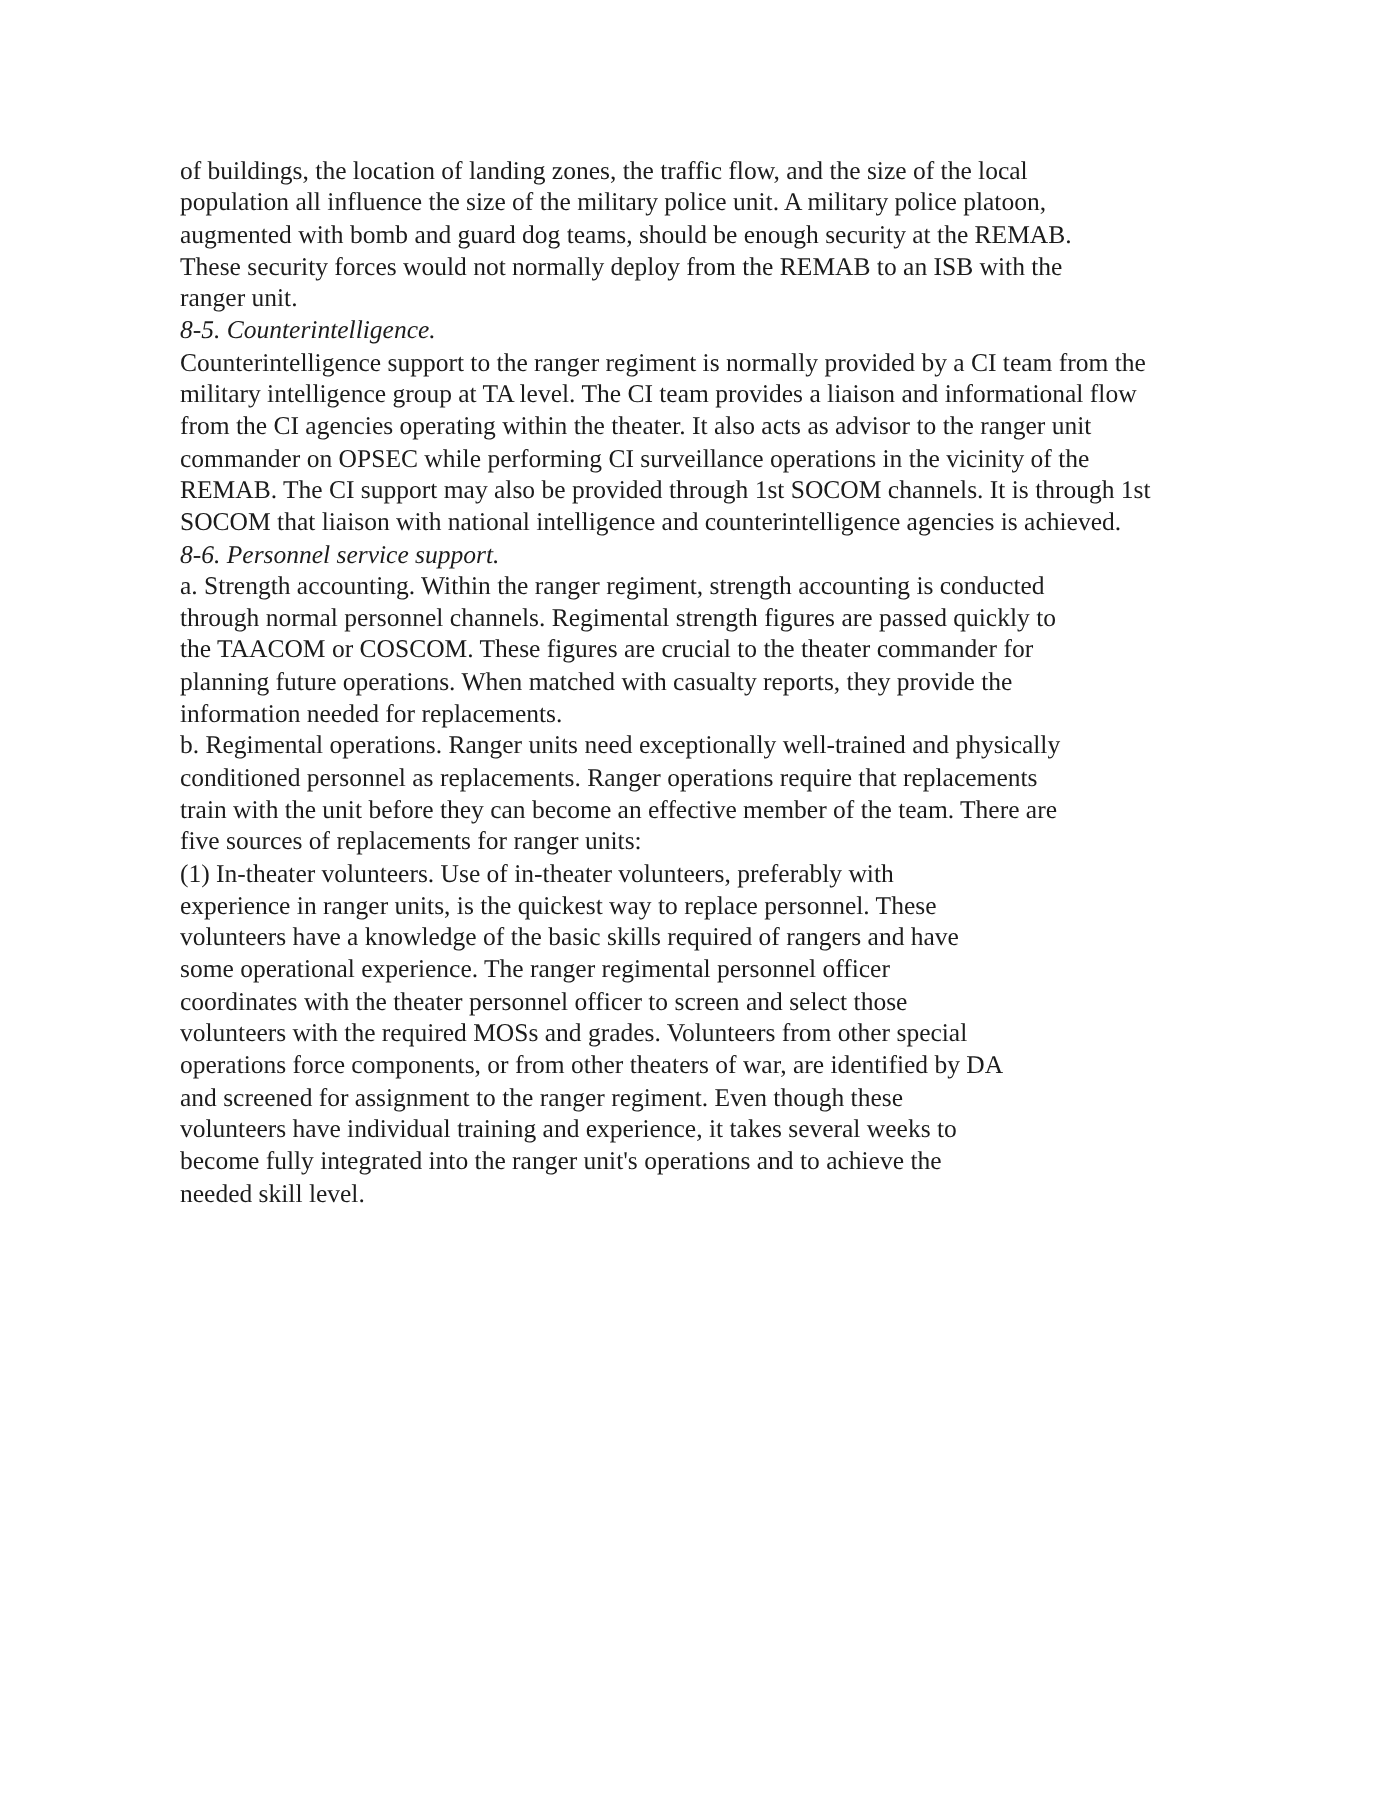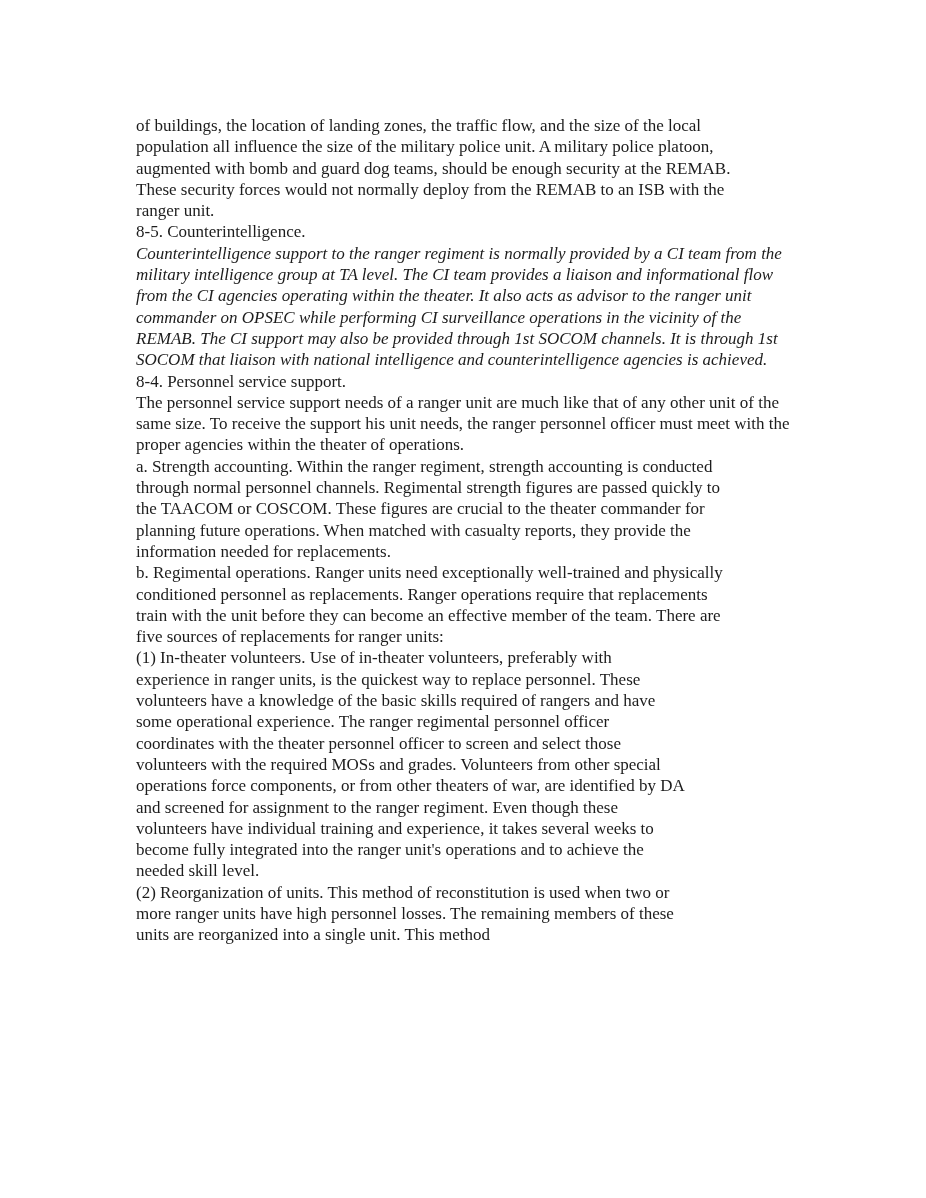--- a/index.html
+++ b/index.html
@@ -11,69 +11,67 @@
     position: relative;
     width: 926px;
     height: 1198px;
     background: #ffffff;
     overflow: hidden;
     font-family: "Liberation Serif", "DejaVu Serif", serif;
     color: #1c1c1c;
   }
   .content {
     position: absolute;
-    left: 136px;
+    left: 120px;
     top: 103px;
     width: 656px;
-    margin-top: 12px;
   }
   .content p, .content h2 {
     margin: 0;
     padding: 0;
     font-size: 17px;
     line-height: 21.3px;
     font-weight: normal;
     text-align: left;
   }
   .heading {
     font-weight: bold;
+    font-style: italic;
   }
   .indent1 { margin-left: 52px; width: 604px; }
   .indent2 { margin-left: 52px; width: 588px; }
   .indent3 { margin-left: 104px; width: 552px; }
 
   .intro-para      { margin-bottom: 35px; }
   .s85-heading     { margin-bottom: 21px; }
-  .s85-body        { margin-bottom: 26px; font-style: italic; }
+  .s85-body        { margin-bottom: 26px; }
   .s86-heading     { margin-bottom: 19px; }
   .s86-body        { margin-bottom: 11px; }
   .para-a          { margin-bottom: 9px; }
   .para-b          { margin-bottom: 8px; }
   .para-b1         { margin-bottom: 8px; }
 
   .runin { font-weight: normal; }
 </style>
 </head>
 <body>
 
 <div class="page">
   <div class="content">
 
     <p class="intro-para indent1">of buildings, the location of landing zones, the traffic flow, and the size of the local population all influence the size of the military police unit. A military police platoon, augmented with bomb and guard dog teams, should be enough security at the REMAB. These security forces would not normally deploy from the REMAB to an ISB with the ranger unit.</p>
 
     <h2 class="heading s85-heading">8-5. Counterintelligence.</h2>
 
     <p class="s85-body">Counterintelligence support to the ranger regiment is normally provided by a CI team from the military intelligence group at TA level. The CI team provides a liaison and informational flow from the CI agencies operating within the theater. It also acts as advisor to the ranger unit commander on OPSEC while performing CI surveillance operations in the vicinity of the REMAB. The CI support may also be provided through 1st SOCOM channels. It is through 1st SOCOM that liaison with national intelligence and counterintelligence agencies is achieved.</p>
 
-    <h2 class="heading s86-heading">8-4. Personnel service support.</h2>
+    <h2 class="heading s86-heading">8-6. Personnel service support.</h2>
 
-    <p class="s86-body">The personnel service support needs of a ranger unit are much like that of any other unit of the same size. To receive the support his unit needs, the ranger personnel officer must meet with the proper agencies within the theater of operations.</p>
 
     <p class="para-a indent2"><span>a. </span><span class="runin">Strength accounting.</span><span> Within the ranger regiment, strength accounting is conducted through normal personnel channels. Regimental strength figures are passed quickly to the TAACOM or COSCOM. These figures are crucial to the theater commander for planning future operations. When matched with casualty reports, they provide the information needed for replacements.</span></p>
 
     <p class="para-b indent2"><span>b. </span><span class="runin">Regimental operations.</span><span> Ranger units need exceptionally well-trained and physically conditioned personnel as replacements. Ranger operations require that replacements train with the unit before they can become an effective member of the team. There are five sources of replacements for ranger units:</span></p>
 
     <p class="para-b1 indent3"><span>(1) </span><span class="runin">In-theater volunteers.</span><span> Use of in-theater volunteers, preferably with experience in ranger units, is the quickest way to replace personnel. These volunteers have a knowledge of the basic skills required of rangers and have some operational experience. The ranger regimental personnel officer coordinates with the theater personnel officer to screen and select those volunteers with the required MOSs and grades. Volunteers from other special operations force components, or from other theaters of war, are identified by DA and screened for assignment to the ranger regiment. Even though these volunteers have individual training and experience, it takes several weeks to become fully integrated into the ranger unit's operations and to achieve the needed skill level.</span></p>
 
-    <p class="para-b2 indent3"><span>(2) </span><span class="runin">Reorganization of units.</span><span> This method of reconstitution is used when two or more ranger units have high personnel losses. The remaining members of these units are reorganized into a single unit. This method</span></p>
 
   </div>
 </div>
 
 </body></html>

